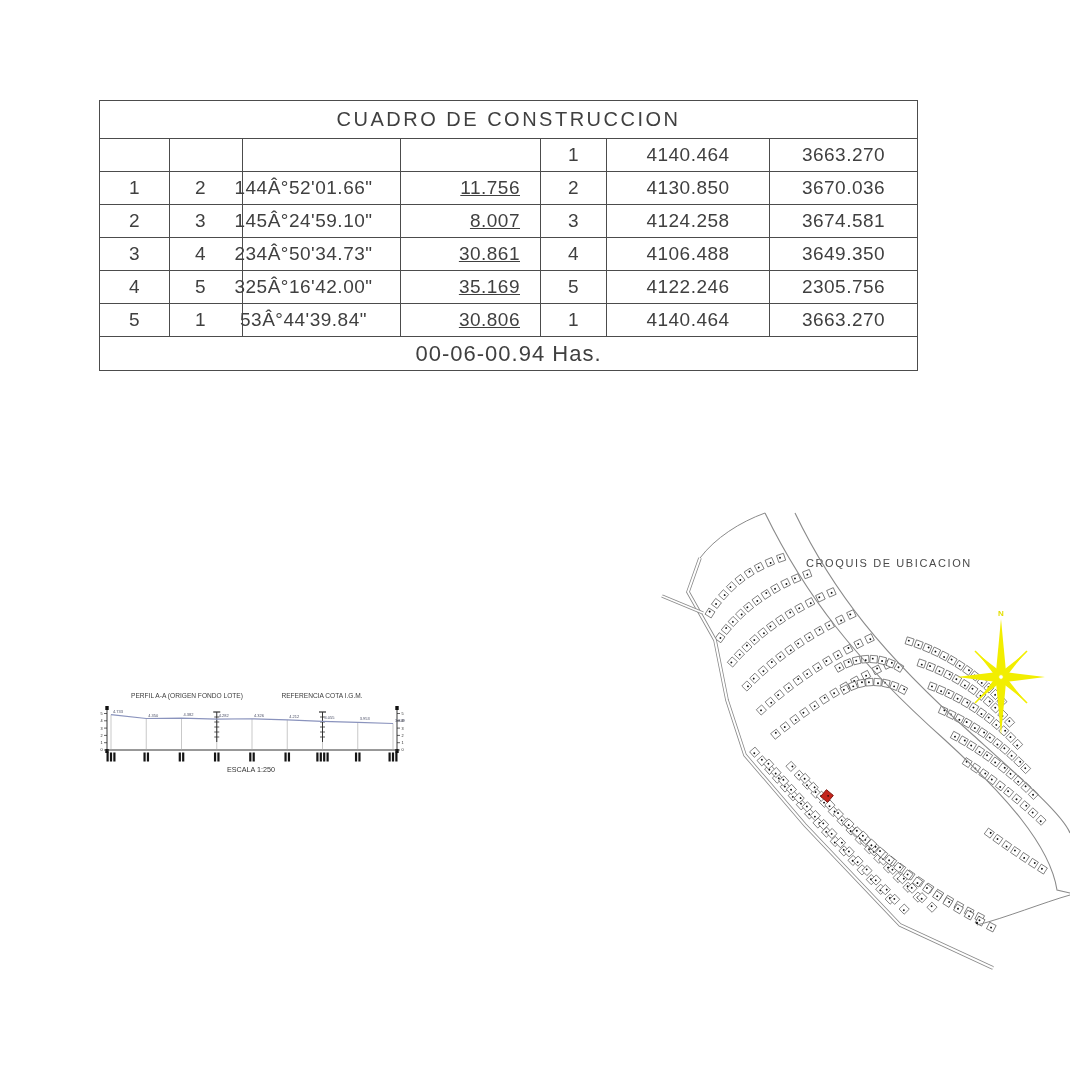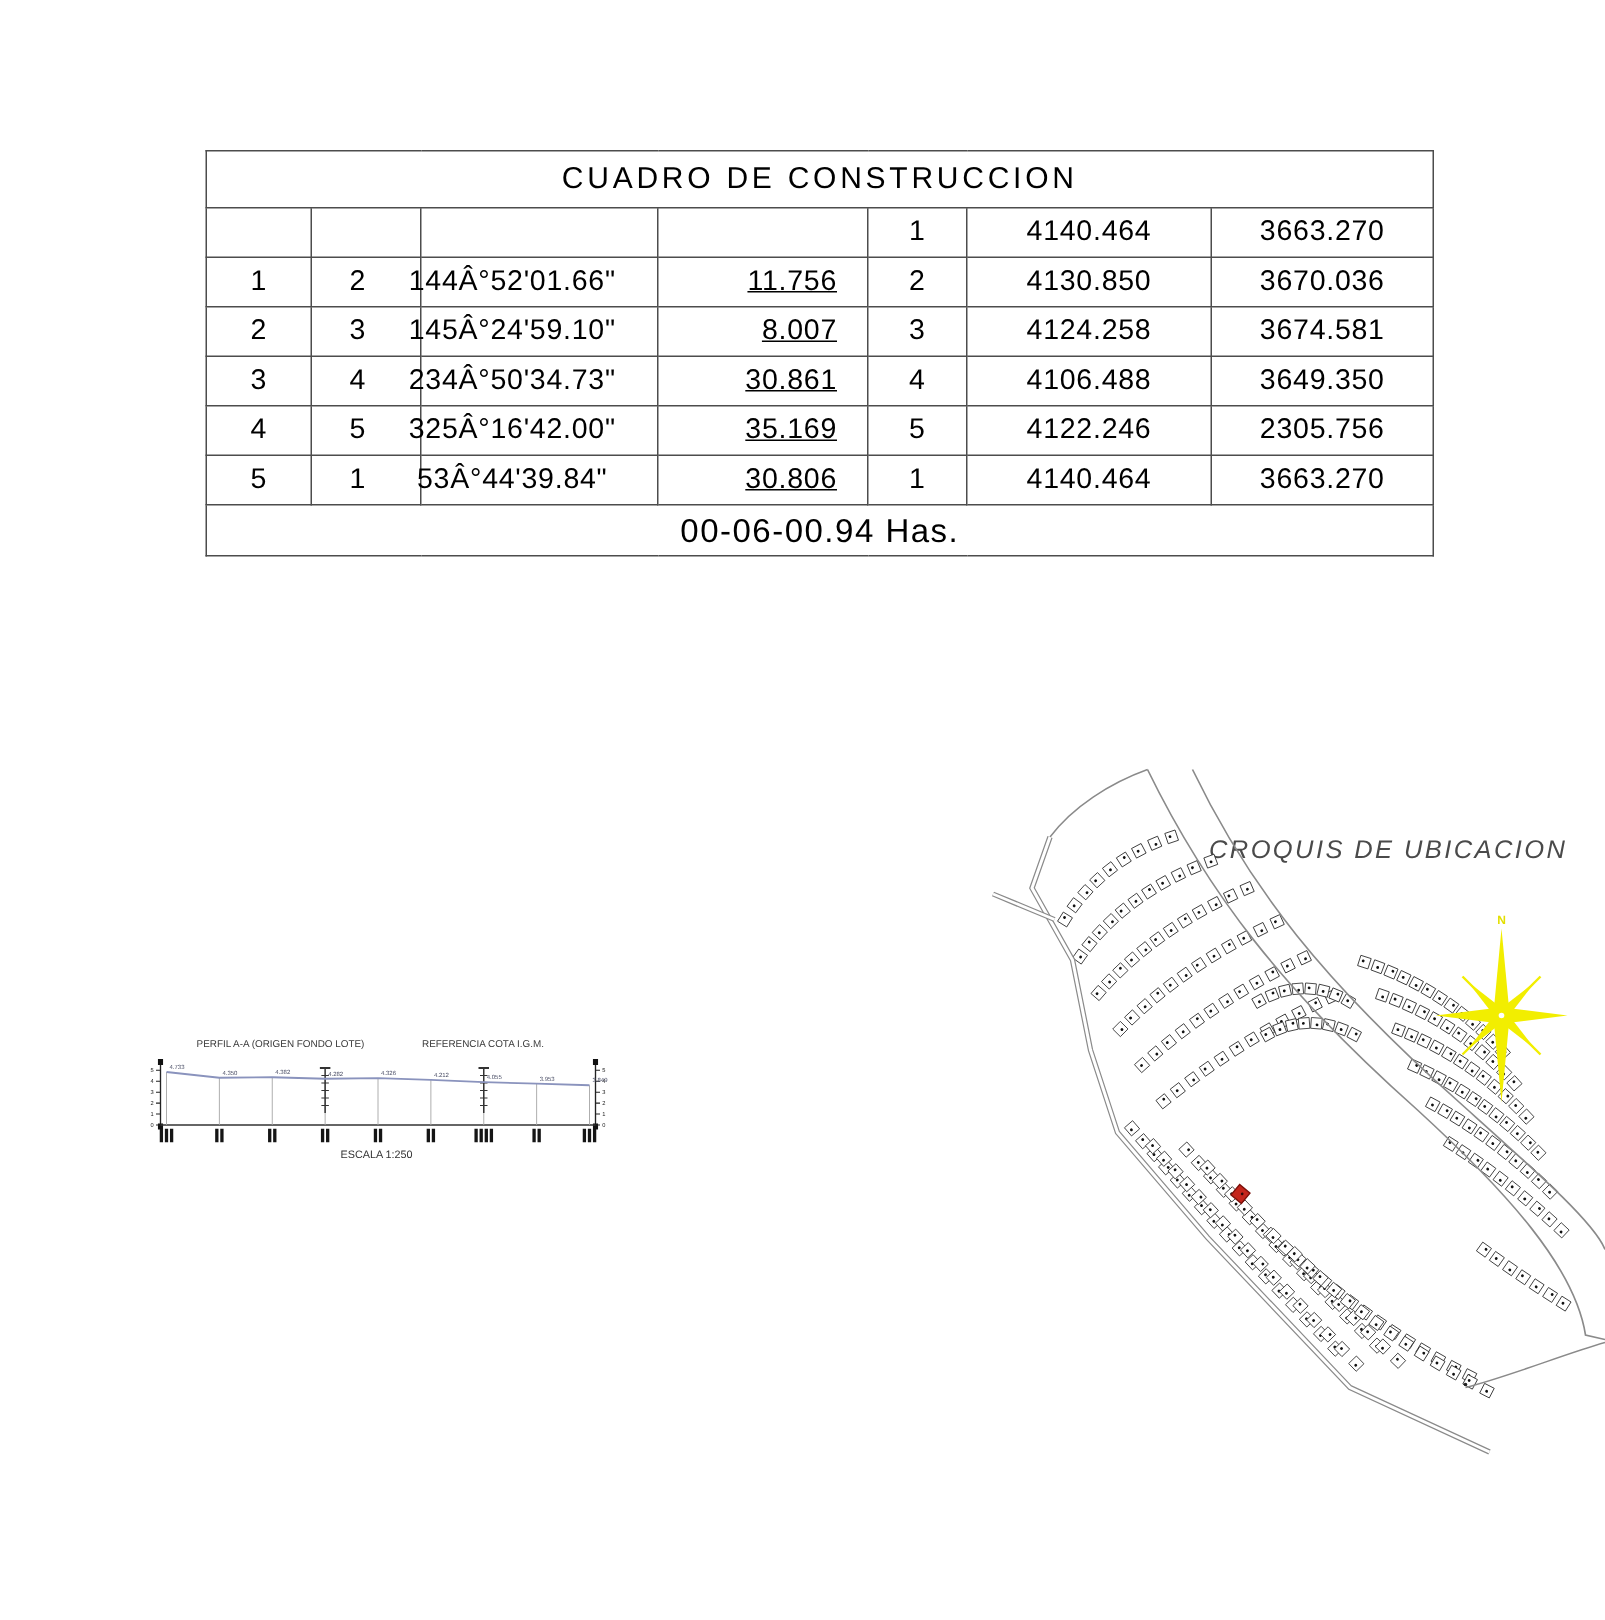--- a/index.html
+++ b/index.html
@@ -3,41 +3,41 @@
 <meta charset="utf-8">
 <style>
   html,body{margin:0;padding:0;}
   body{
     width:1070px;height:1080px;background:#ffffff;position:relative;
     font-family:"Liberation Sans",sans-serif;overflow:hidden;
   }
   
   .cuadro{
     border-collapse:collapse;position:absolute;left:99px;top:100px;width:818px;
-    table-layout:fixed;color:#000000;margin-left:38px;
+    table-layout:fixed;color:#404040;
   }
   .cuadro th,.cuadro td{
     border:1.5px solid #4c4c4c;padding:0;font-weight:normal;overflow:visible;
   }
   .cuadro .title-cell{height:37px;font-size:20px;letter-spacing:2.5px;text-align:center;}
   .cuadro thead .hdr th{height:32px;font-size:19.5px;letter-spacing:1.5px;text-align:center;}
   .cuadro tbody td{height:32px;font-size:19px;letter-spacing:.5px;}
   .cuadro td.c0,.cuadro td.c4,.cuadro td.c5,.cuadro td.c6{text-align:center;}
   .cuadro td.c1{text-align:right;padding-right:36px;}
   .cuadro td.c3{text-align:right;padding-right:20px;text-decoration:underline;}
   .cuadro td.c2{text-align:center;}
   .cuadro td.c2 .az-text{display:inline-block;transform:translateX(-18px);white-space:nowrap;}
   .cuadro tfoot td{height:33px;text-align:center;font-size:22px;letter-spacing:1px;}
   
   .profile-wrap{position:absolute;left:85px;top:680px;width:330px;height:100px;}
   
   .map-wrap{position:absolute;left:655px;top:500px;width:415px;height:560px;}
   .map-title{
-    position:absolute;left:806px;top:557px;font-size:17px;letter-spacing:1.6px;
-    color:#4a4a4a;white-space:nowrap;font-style:italic;
+    position:absolute;left:806px;top:557px;font-size:11px;letter-spacing:1.6px;
+    color:#4a4a4a;white-space:nowrap;
   }
 </style>
 </head>
 <body>
 
 <table class="cuadro">
   <colgroup>
     <col style="width:70px">
       <col style="width:73px">
       <col style="width:158px">

